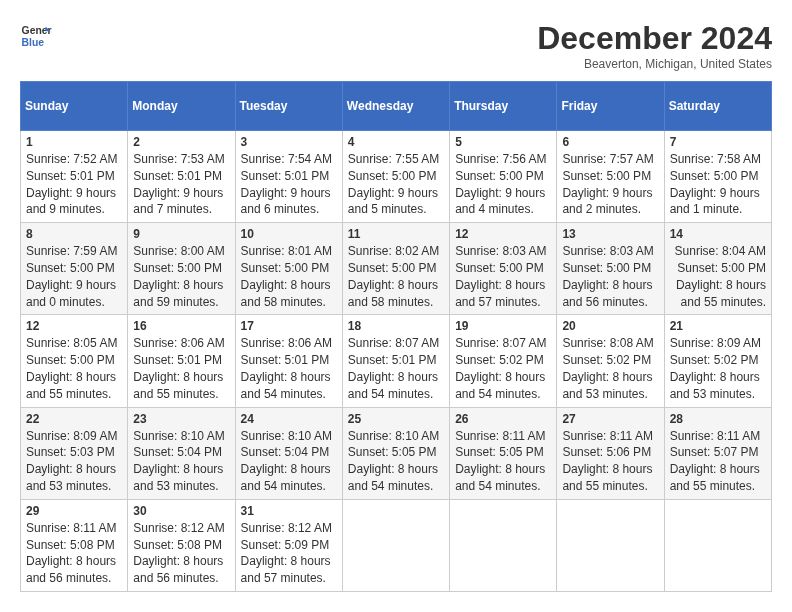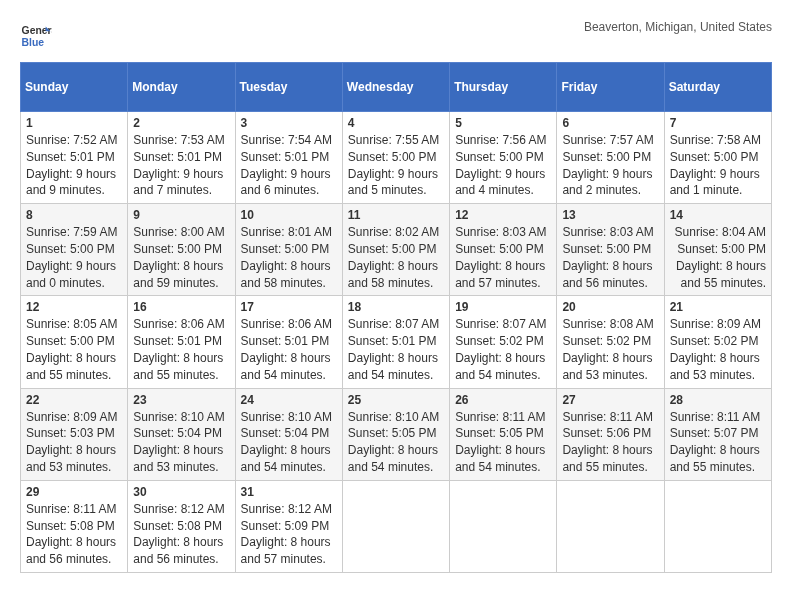--- a/index.html
+++ b/index.html
@@ -85,20 +85,21 @@
 
 <div class="header-section">
   <div class="logo">
     <svg class="logo-icon" viewBox="0 0 40 40">
       <text x="2" y="18" font-size="13" font-weight="bold" fill="#333">General</text>
       <text x="2" y="32" font-size="13" font-weight="bold" fill="#3a6bbf">Blue</text>
       <polygon points="32,8 38,14 32,14" fill="#3a6bbf"></polygon>
     </svg>
   </div>
   <div class="title-section">
+    <div class="main-title">December 2024</div>
     <div class="subtitle">Beaverton, Michigan, United States</div>
   </div>
 </div>
 
 <table class="calendar">
   <thead>
     <tr>
     <th>Sunday</th>
         <th>Monday</th>
         <th>Tuesday</th>

